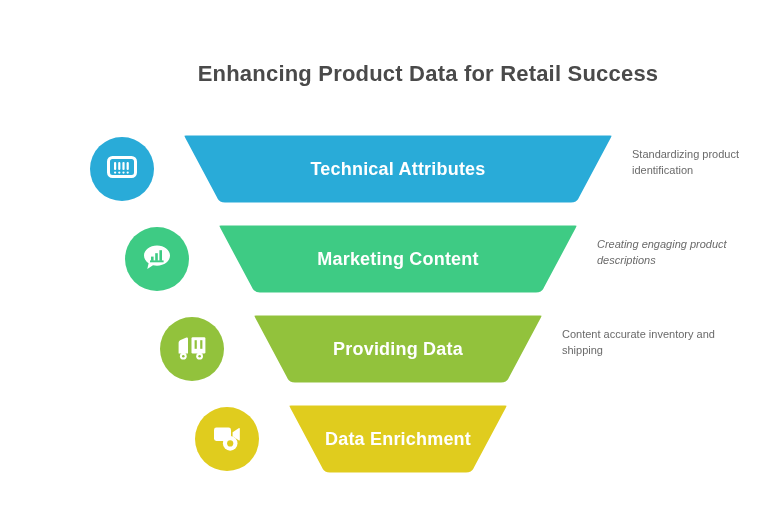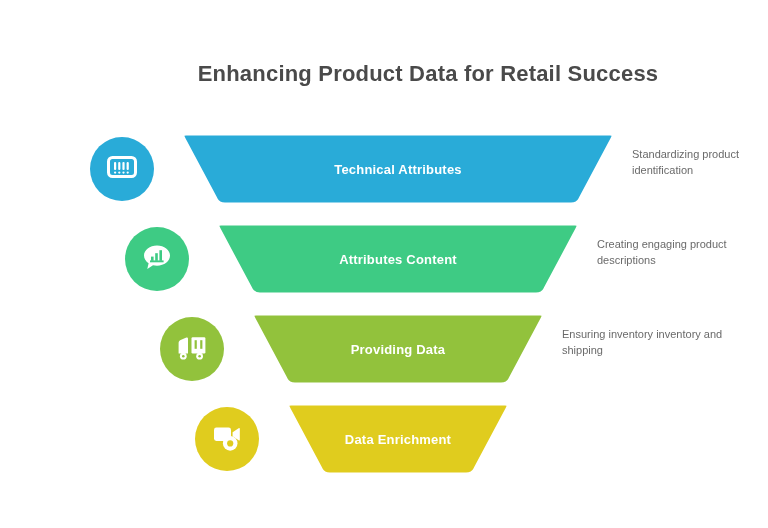--- a/index.html
+++ b/index.html
@@ -52,21 +52,21 @@
     position: absolute;
     left: 0; top: 0;
     width: 100%;
     height: 100%;
     overflow: visible;
   }
   .band-label {
     position: relative;
     z-index: 2;
     color: #ffffff;
-    font-size: 13px;
+    font-size: 18px;
     font-weight: bold;
     letter-spacing: 0.2px;
     white-space: nowrap;
     font-family: "Liberation Sans", sans-serif;
   }
   .stage-icon {
     position: absolute;
     top: 8px;
     width: 64px;
     height: 64px;
@@ -132,23 +132,23 @@
             <rect x="19.4" y="10.2" width="2.6" height="10.6"></rect>
             <rect x="10" y="20.4" width="13.6" height="1.9"></rect>
           </g>
         </svg>
       </span>
     </div>
     <div class="stage-band" style="left:169px; width:370px;">
       <svg viewBox="0 0 370 80" preserveAspectRatio="none">
         <path d="M 8 4 L 362 4 Q 368 4 365 10 L 333 70 Q 330 76 323 76 L 47 76 Q 40 76 37 70 L 5 10 Q 2 4 8 4 Z" fill="#3ECB84" stroke="#ffffff" stroke-width="5" stroke-linejoin="round"></path>
       </svg>
-      <span class="band-label">Attributes Content</span>
+      <span class="band-label">Marketing Content</span>
     </div>
-    <div class="stage-desc" style="left:553px;">Creating engaging product descriptions</div>
+    <div class="stage-desc" style="left:553px;font-style:italic;">Creating engaging product descriptions</div>
   </div>
 
   <div class="stage" style="top:292px;">
     <div class="stage-icon" style="left:116px; background:#92C23C;">
       <span>
         <svg width="36" height="36" viewBox="0 0 36 36" aria-hidden="true">
           <g fill="#ffffff">
             <path d="M4.6 14.2 C 4.6 12.8 5.4 11.6 6.6 11.1 L 12.4 8.6 C 13.2 8.3 14 8.9 14 9.8 L 14 24.5 L 4.6 24.5 Z"></path>
             <rect x="17.5" y="8.3" width="13.9" height="16.2" rx="1.2"></rect>
             <rect x="20.6" y="11.2" width="2.2" height="8.6" fill="#92C23C"></rect>
@@ -160,21 +160,21 @@
           </g>
         </svg>
       </span>
     </div>
     <div class="stage-band" style="left:204px; width:300px;">
       <svg viewBox="0 0 300 80" preserveAspectRatio="none">
         <path d="M 8 4 L 292 4 Q 298 4 295 10 L 263 70 Q 260 76 253 76 L 47 76 Q 40 76 37 70 L 5 10 Q 2 4 8 4 Z" fill="#92C23C" stroke="#ffffff" stroke-width="5" stroke-linejoin="round"></path>
       </svg>
       <span class="band-label">Providing Data</span>
     </div>
-    <div class="stage-desc" style="left:518px;">Ensuring inventory inventory and shipping</div>
+    <div class="stage-desc" style="left:518px;">Content accurate inventory and shipping</div>
   </div>
 
   <div class="stage" style="top:382px;">
     <div class="stage-icon" style="left:151px; background:#E0CC1E;">
       <span>
         <svg width="36" height="36" viewBox="0 0 36 36" aria-hidden="true">
           <g fill="#ffffff">
             <rect x="5" y="8.5" width="17" height="13.5" rx="2.4"></rect>
             <path d="M23.6 13.2 L 29.6 9.3 Q 30.8 8.6 30.8 10 L 30.8 20.5 Q 30.8 21.9 29.6 21.2 L 23.6 17.3 Z"></path>
             <circle cx="21.2" cy="24.4" r="7.3"></circle>

